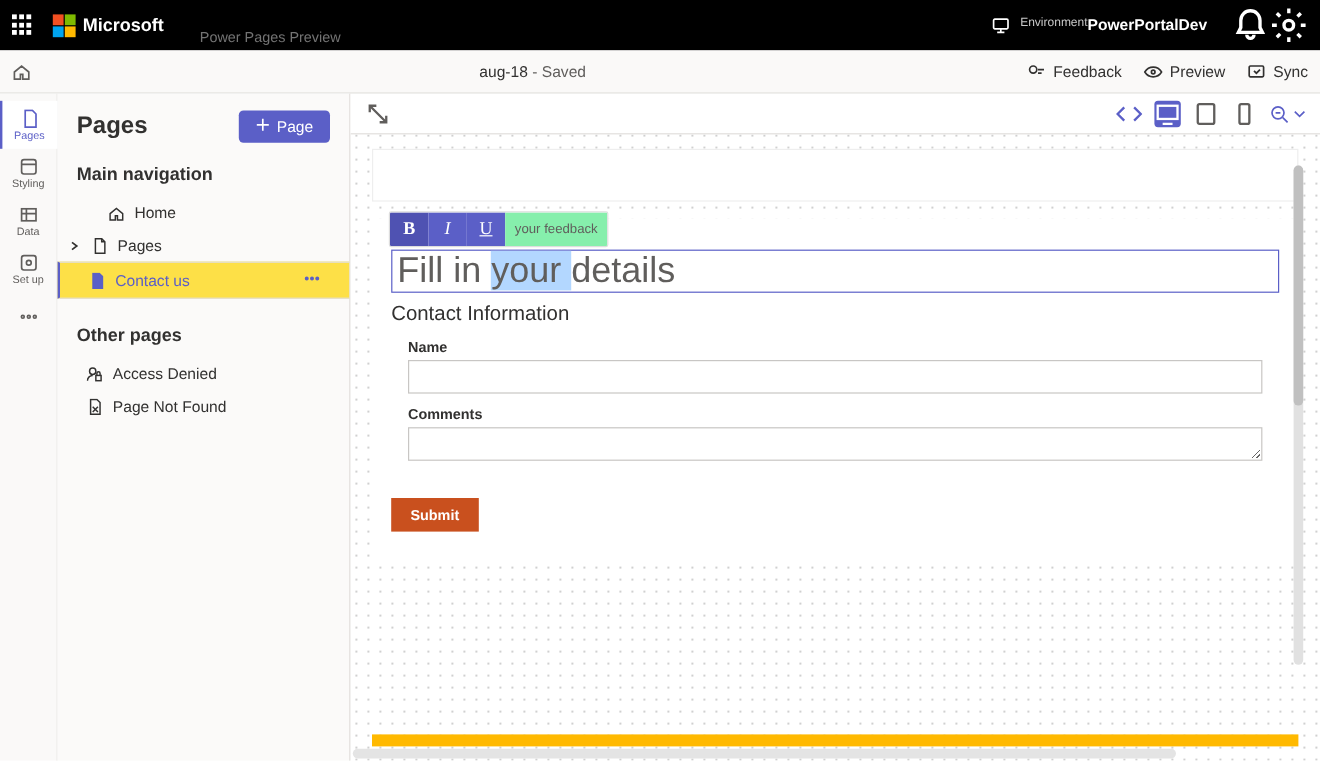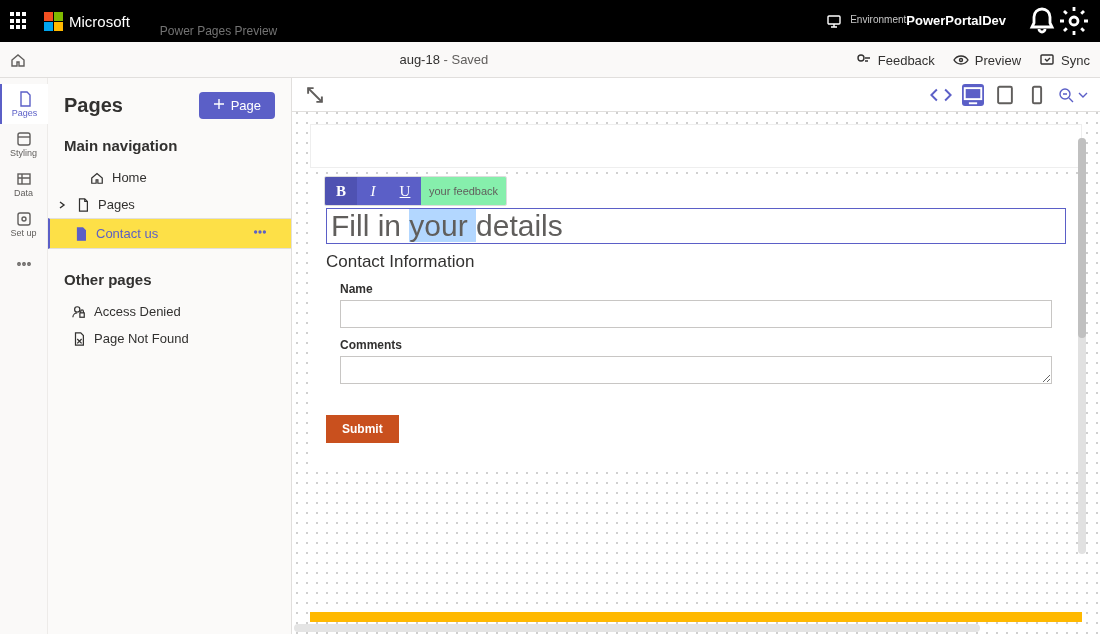--- a/index.html
+++ b/index.html
@@ -6,36 +6,36 @@
 body { font-family: "Segoe UI", -apple-system, sans-serif; font-size: 13px; color: #323130; width: 1100px; height: 634px; overflow: hidden; background: #fff; }
 
 
 .topbar { background: #000; color: #fff; height: 42px; display: flex; align-items: center; padding: 0 10px; }
 .waffle { display: inline-flex; width: 18px; height: 18px; flex-wrap: wrap; gap: 2px; margin-right: 16px; }
 .waffle span { width: 4px; height: 4px; background: #fff; }
 .mslogo { display: inline-flex; align-items: center; gap: 6px; margin-right: 30px; }
 .mslogo-tiles { display: grid; grid-template-columns: 9px 9px; grid-template-rows: 9px 9px; gap: 1px; }
 .mslogo-tiles span:nth-child(1){background:#f25022;} .mslogo-tiles span:nth-child(2){background:#7fba00;}
 .mslogo-tiles span:nth-child(3){background:#00a4ef;} .mslogo-tiles span:nth-child(4){background:#ffb900;}
-.mslogo-text { color: #fff; font-size: 15px; font-weight: 400; }
+.mslogo-text { color: #fff; font-size: 15px; font-weight: 700; }
 .product { color: #737373; font-size: 12px; margin-top: 19px; }
 .topbar-spacer { flex: 1; }
 .env { display: flex; align-items: center; gap: 8px; margin-right: 20px; }
 .env-icon { width: 16px; height: 16px; }
 .env-text { display: flex; flex-direction: row; line-height: 1.1; }
 .env-label { font-size: 10px; color: #c8c8c8; }
 .env-name { font-size: 13px; font-weight: 600; color: #fff; }
 .top-icn { width: 32px; height: 32px; display: flex; align-items: center; justify-content: center; }
 
 
 .cmdbar { height: 36px; background: #faf9f8; border-bottom: 1px solid #e1dfdd; display: flex; align-items: center; padding: 0 10px; font-size: 13px; color: #605e5c; }
 .cmdbar .home-icn { margin-right: 6px; }
 .cmdbar-center { flex: 1; text-align: center; }
 .cmdbar-right { display: flex; gap: 18px; align-items: center; }
-.cmdlink { display: inline-flex; align-items: flex-end; gap: 6px; color: #323130; cursor: pointer; }
+.cmdlink { display: inline-flex; align-items: center; gap: 6px; color: #323130; cursor: pointer; }
 .cmdlink svg { width: 16px; height: 16px; }
 
 
 .body { display: flex; height: calc(634px - 42px - 36px); }
 .rail { width: 48px; background: #faf9f8; border-right: 1px solid #edebe9; display: flex; flex-direction: column; align-items: center; padding-top: 6px; }
 .rail-item { width: 48px; height: 40px; display: flex; flex-direction: column; align-items: center; justify-content: center; gap: 1px; font-size: 9px; color: #605e5c; cursor: pointer; }
 .rail-item.active { color: #5b5fc7; border-left: 2px solid #5b5fc7; background: #fff; }
 .rail-item svg { width: 16px; height: 16px; }
 
 .sidepanel { width: 244px; background: #fbfaf9; border-right: 1px solid #e1dfdd; padding: 14px 0; }

